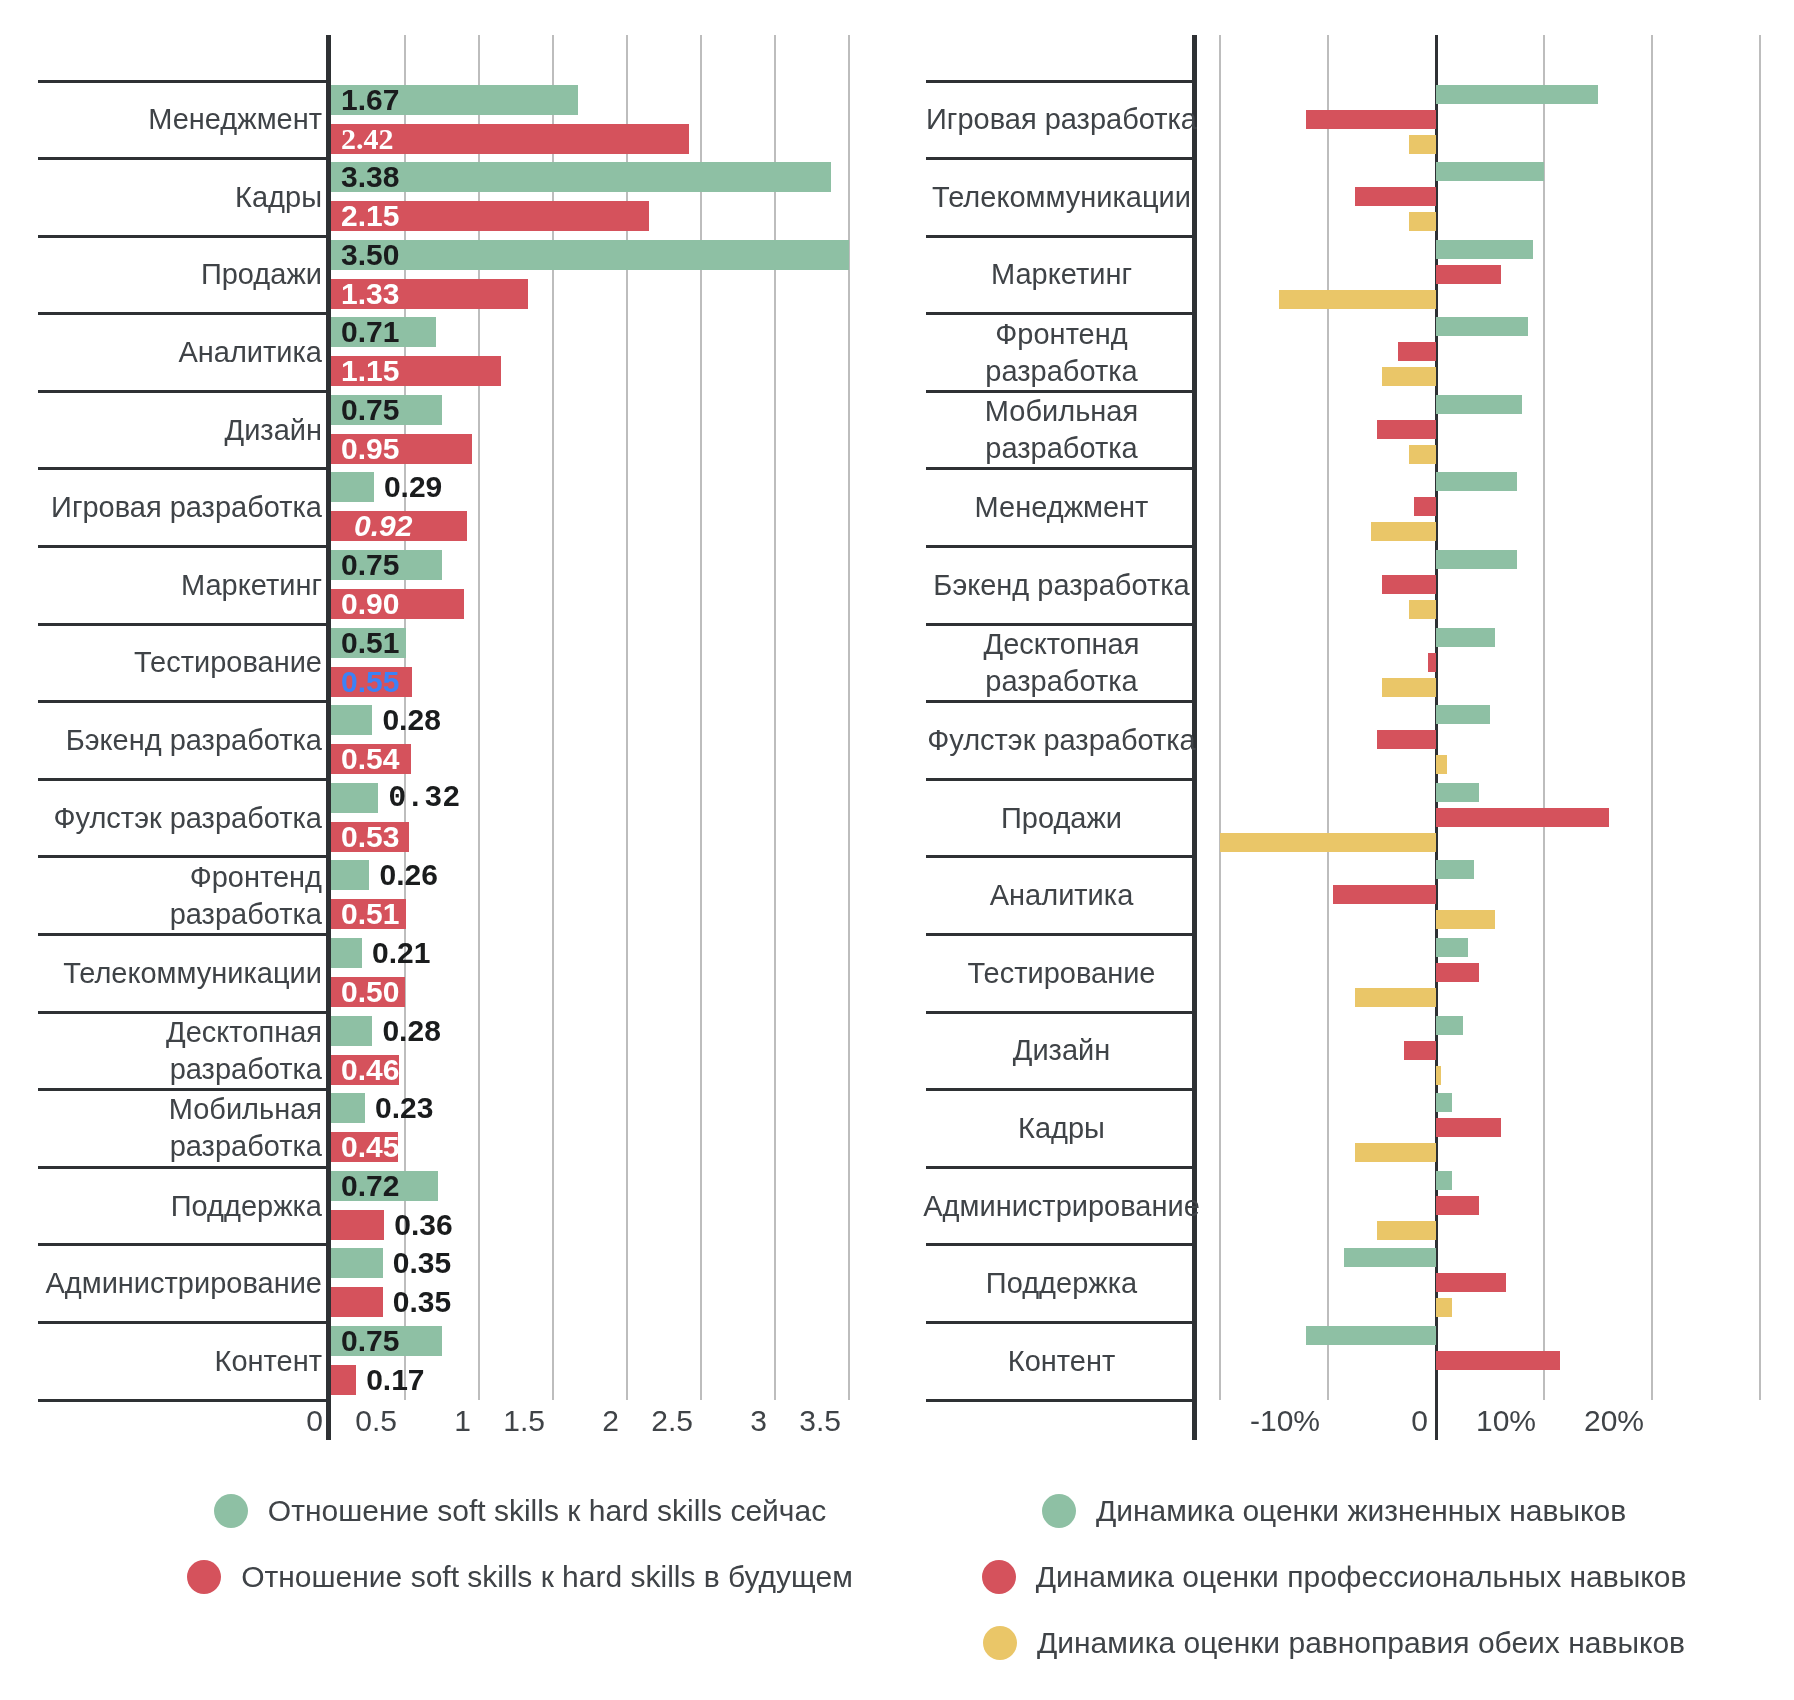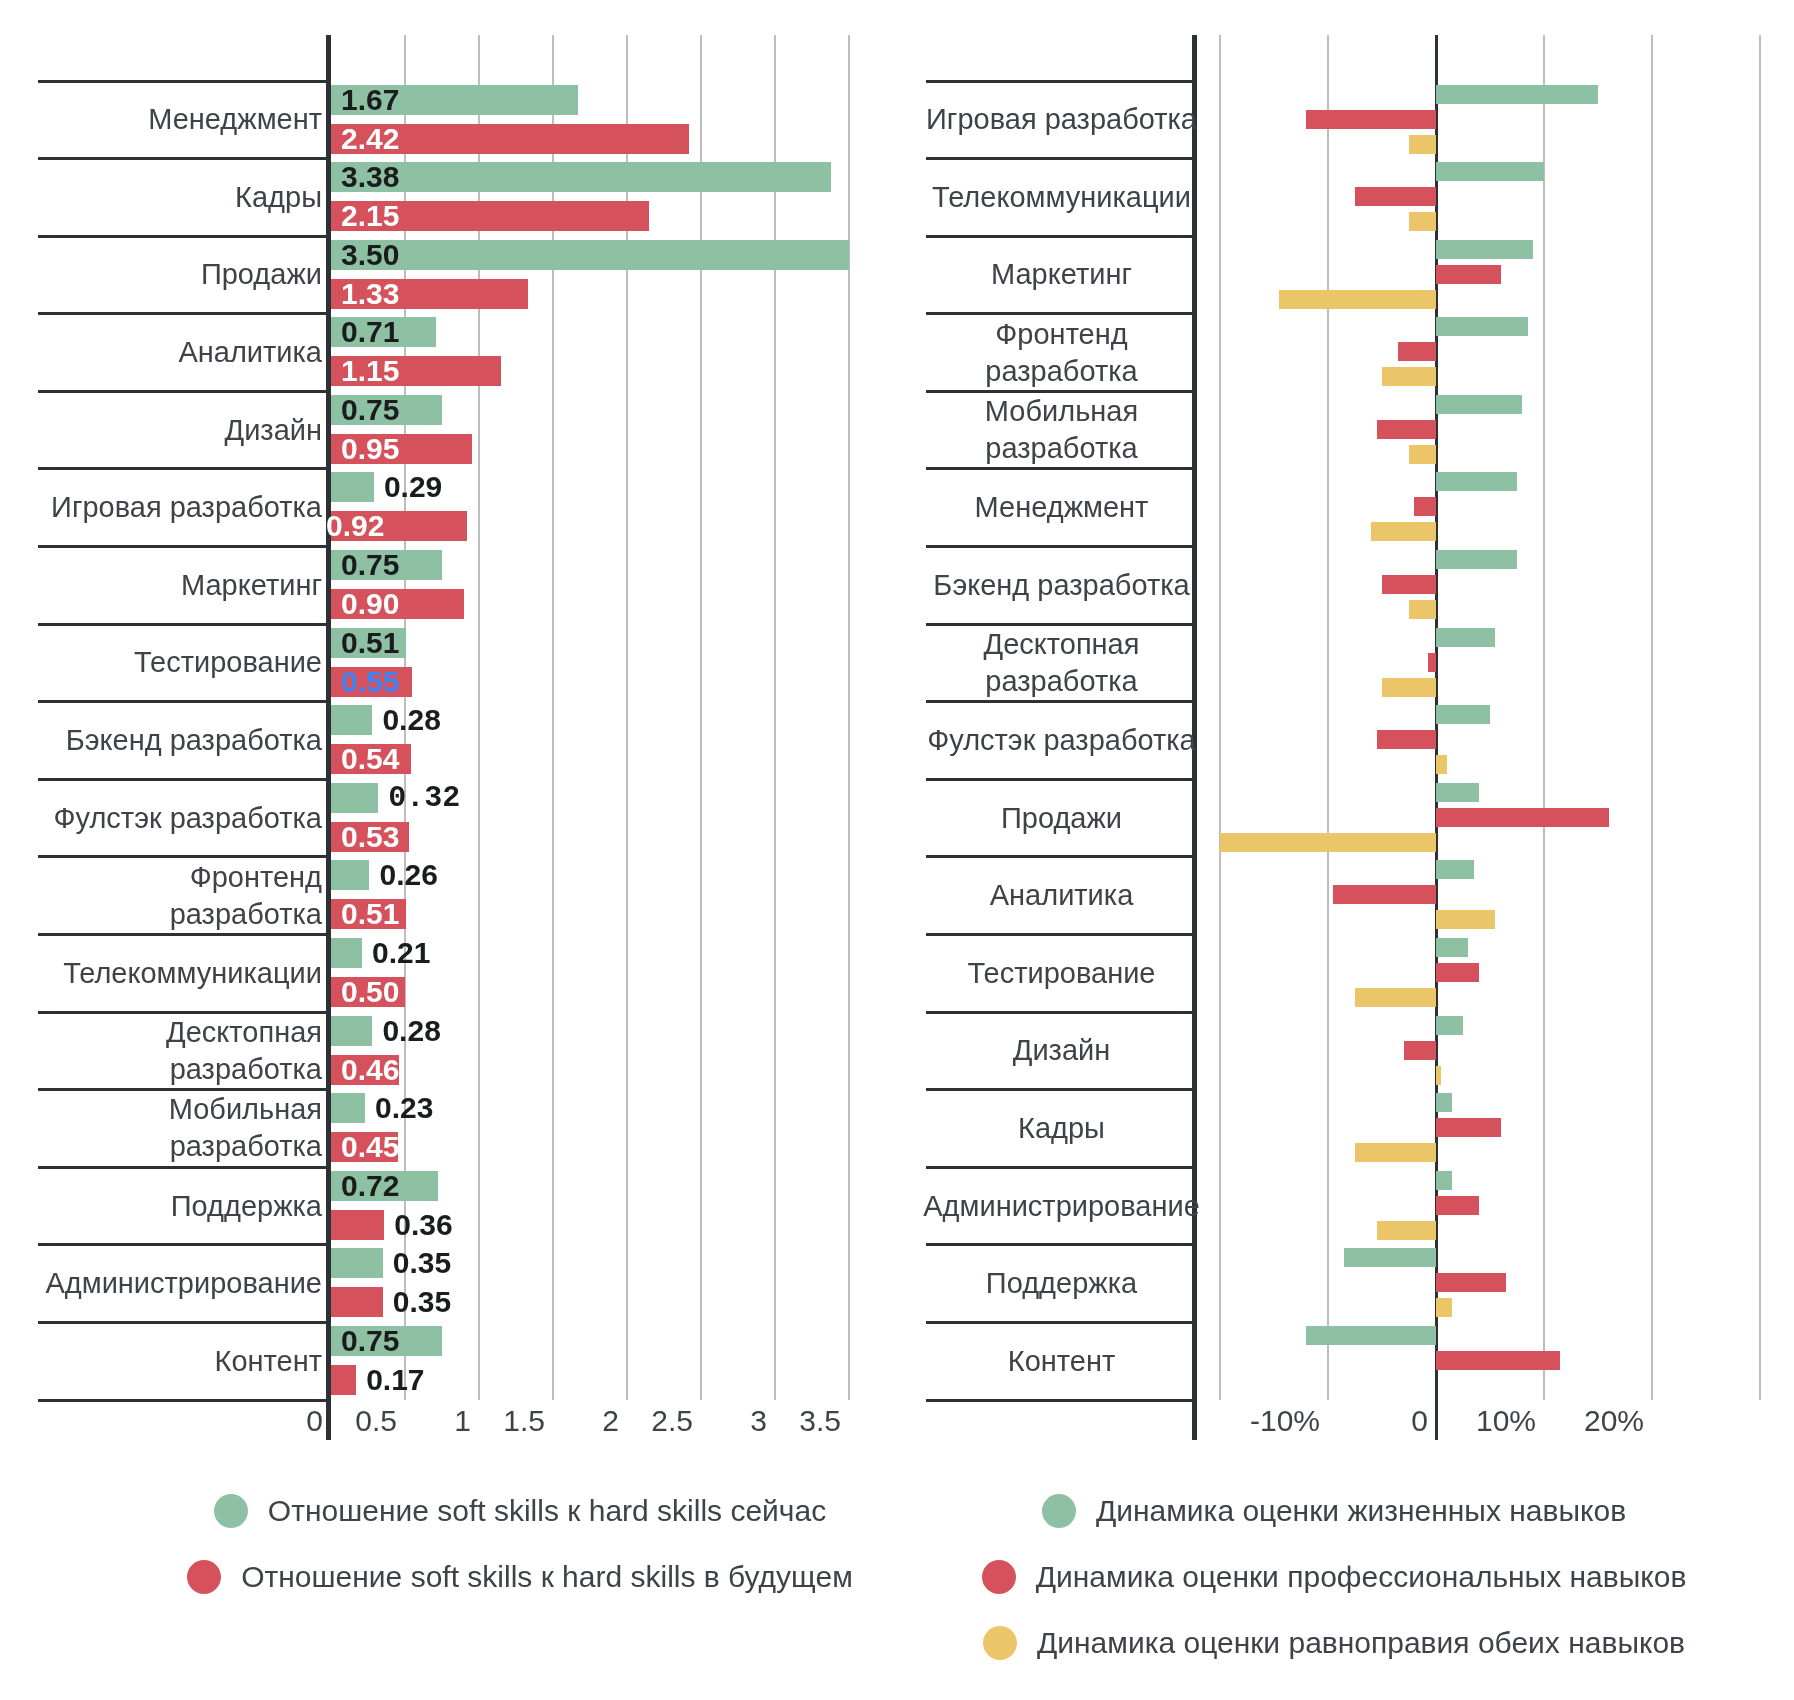--- a/index.html
+++ b/index.html
@@ -54,21 +54,21 @@
       <div class="abs" style="left: 38px; top: 1088.17px; width: 293px; height: 3px; background: rgb(46, 49, 52);"></div>
       <div class="abs" style="left: 38px; top: 1165.76px; width: 293px; height: 3px; background: rgb(46, 49, 52);"></div>
       <div class="abs" style="left: 38px; top: 1243.35px; width: 293px; height: 3px; background: rgb(46, 49, 52);"></div>
       <div class="abs" style="left: 38px; top: 1320.94px; width: 293px; height: 3px; background: rgb(46, 49, 52);"></div>
       <div class="abs" style="left: 38px; top: 1398.53px; width: 293px; height: 3px; background: rgb(46, 49, 52);"></div>
       <div class="abs" style="left: 326px; top: 35px; width: 5px; height: 1405px; background: rgb(46, 49, 52);"></div>
       <div class="cat-label right-align abs" style="left: 38px; top: 81px; width: 284px; height: 77.59px;">Менеджмент</div>
       <div class="bar" style="left: 331px; top: 84.5px; width: 247.16px; height: 30px; background: rgb(142, 192, 164);"></div>
       <div class="bar-value" style="left: 341px; top: 84.5px; line-height: 30px; color: rgb(26, 28, 29);">1.67</div>
       <div class="bar" style="left: 331px; top: 123.5px; width: 358.16px; height: 30px; background: rgb(213, 82, 92);"></div>
-      <div class="bar-value" style="left: 341px; top: 123.5px; line-height: 30px; color: rgb(255, 255, 255);">2.42</div>
+      <div class="bar-value" style="left: 341px; top: 123.5px; line-height: 30px; color: rgb(255, 255, 255); font-family: Liberation Serif, serif;">2.42</div>
       <div class="cat-label right-align abs" style="left: 38px; top: 158.59px; width: 284px; height: 77.59px;">Кадры</div>
       <div class="bar" style="left: 331px; top: 162.09px; width: 500.24px; height: 30px; background: rgb(142, 192, 164);"></div>
       <div class="bar-value" style="left: 341px; top: 162.09px; line-height: 30px; color: rgb(26, 28, 29); text-align: right;">3.38</div>
       <div class="bar" style="left: 331px; top: 201.09px; width: 318.2px; height: 30px; background: rgb(213, 82, 92);"></div>
       <div class="bar-value" style="left: 341px; top: 201.09px; line-height: 30px; color: rgb(255, 255, 255);">2.15</div>
       <div class="cat-label right-align abs" style="left: 38px; top: 236.18px; width: 284px; height: 77.59px;">Продажи</div>
       <div class="bar" style="left: 331px; top: 239.68px; width: 518px; height: 30px; background: rgb(142, 192, 164);"></div>
       <div class="bar-value" style="left: 341px; top: 239.68px; line-height: 30px; color: rgb(26, 28, 29);">3.50</div>
       <div class="bar" style="left: 331px; top: 278.68px; width: 196.84px; height: 30px; background: rgb(213, 82, 92);"></div>
       <div class="bar-value" style="left: 341px; top: 278.68px; line-height: 30px; color: rgb(255, 255, 255);">1.33</div>
@@ -79,21 +79,21 @@
       <div class="bar-value" style="left: 341px; top: 356.27px; line-height: 30px; color: rgb(255, 255, 255);">1.15</div>
       <div class="cat-label right-align abs" style="left: 38px; top: 391.36px; width: 284px; height: 77.59px;">Дизайн</div>
       <div class="bar" style="left: 331px; top: 394.86px; width: 111px; height: 30px; background: rgb(142, 192, 164);"></div>
       <div class="bar-value" style="left: 341px; top: 394.86px; line-height: 30px; color: rgb(26, 28, 29);">0.75</div>
       <div class="bar" style="left: 331px; top: 433.86px; width: 140.6px; height: 30px; background: rgb(213, 82, 92);"></div>
       <div class="bar-value" style="left: 341px; top: 433.86px; line-height: 30px; color: rgb(255, 255, 255);">0.95</div>
       <div class="cat-label right-align abs" style="left: 38px; top: 468.95px; width: 284px; height: 77.59px;">Игровая разработка</div>
       <div class="bar" style="left: 331px; top: 472.45px; width: 42.92px; height: 30px; background: rgb(142, 192, 164);"></div>
       <div class="bar-value" style="left: 383.92px; top: 472.45px; line-height: 30px; color: rgb(26, 28, 29);">0.29</div>
       <div class="bar" style="left: 331px; top: 511.45px; width: 136.16px; height: 30px; background: rgb(213, 82, 92);"></div>
-      <div class="bar-value" style="left: 326px; top: 511.45px; line-height: 30px; color: rgb(255, 255, 255);">0.92</div>
+      <div class="bar-value" style="left: 354px; top: 511.45px; line-height: 30px; color: rgb(255, 255, 255); font-style: italic;">0.92</div>
       <div class="cat-label right-align abs" style="left: 38px; top: 546.54px; width: 284px; height: 77.59px;">Маркетинг</div>
       <div class="bar" style="left: 331px; top: 550.04px; width: 111px; height: 30px; background: rgb(142, 192, 164);"></div>
       <div class="bar-value" style="left: 341px; top: 550.04px; line-height: 30px; color: rgb(26, 28, 29);">0.75</div>
       <div class="bar" style="left: 331px; top: 589.04px; width: 133.2px; height: 30px; background: rgb(213, 82, 92);"></div>
       <div class="bar-value" style="left: 341px; top: 589.04px; line-height: 30px; color: rgb(255, 255, 255);">0.90</div>
       <div class="cat-label right-align abs" style="left: 38px; top: 624.13px; width: 284px; height: 77.59px;">Тестирование</div>
       <div class="bar" style="left: 331px; top: 627.63px; width: 75.48px; height: 30px; background: rgb(142, 192, 164);"></div>
       <div class="bar-value" style="left: 341px; top: 627.63px; line-height: 30px; color: rgb(26, 28, 29);">0.51</div>
       <div class="bar" style="left: 331px; top: 666.63px; width: 81.4px; height: 30px; background: rgb(213, 82, 92);"></div>
       <div class="bar-value" style="left: 341px; top: 666.63px; line-height: 30px; color: #3b82f6;">0.55</div>

